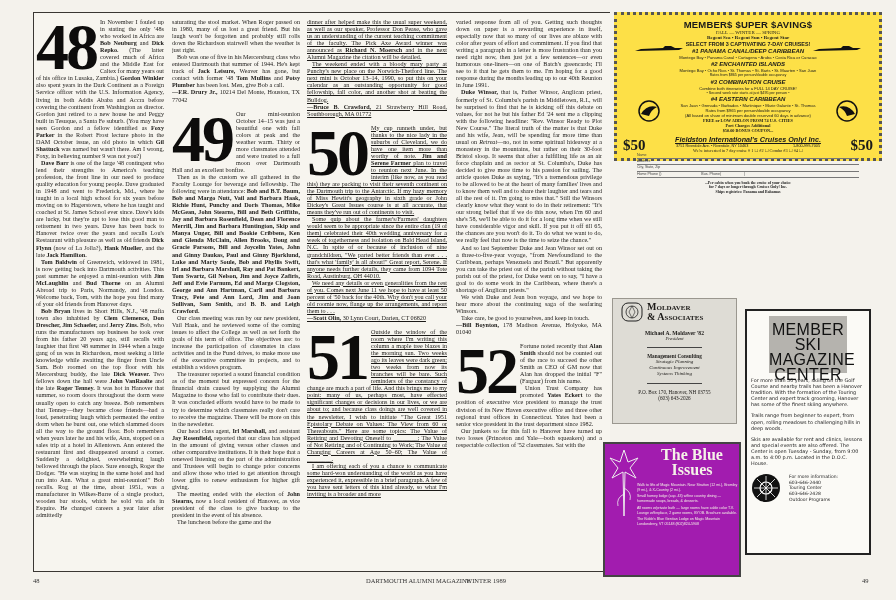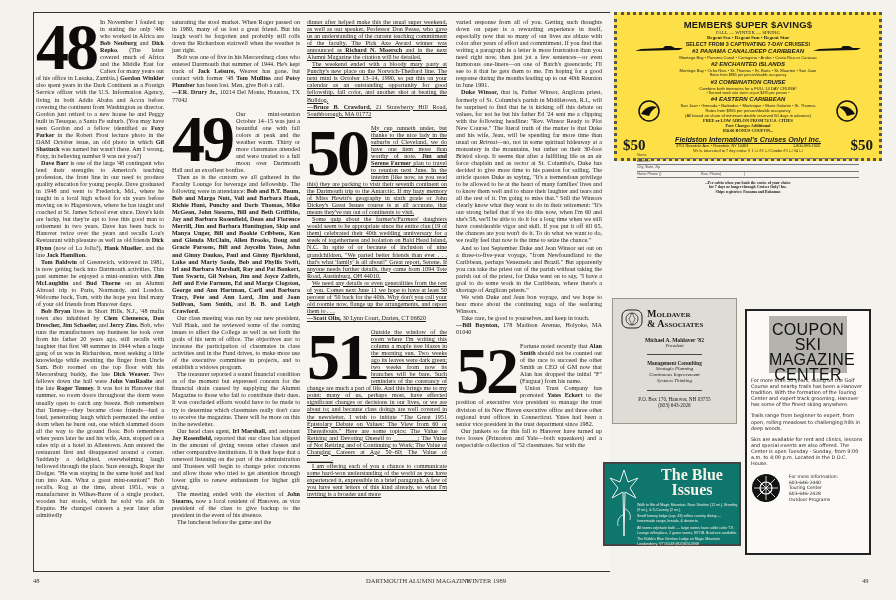--- a/index.html
+++ b/index.html
@@ -51,21 +51,21 @@
   .ad-moldaver .addr { font-size: 5.2px; line-height: 6px; }
 
   .ad-occum { position: absolute; left: 745px; top: 309px; width: 126px; height: 246px; background: #fbfaf6; border: 2px solid #222; font-family: "DejaVu Sans", "Liberation Sans", sans-serif; }
   .occum-title { margin: 5px auto 0; width: 78px; height: 57px; background: #b5b3ae; text-align: center; font-family: "Liberation Sans", "DejaVu Sans", sans-serif; font-size: 12px; line-height: 11.5px; padding-top: 6px; letter-spacing: 0.3px; color: #111; }
   .occum-title .big { font-size: 16px; line-height: 15px; }
   .occum-body { padding: 4px 4px 0; font-size: 4.9px; line-height: 6.1px; color: #222; }
   .occum-body p { margin-bottom: 5px; }
   .occum-foot { display: flex; align-items: center; padding: 2px 4px; }
   .occum-contact { font-size: 4.5px; line-height: 5.4px; margin-left: 8px; color: #222; }
 
-  .ad-gentian { position: absolute; left: 603px; top: 442px; width: 138px; height: 84px; background: #0f766e; color: #f3f0e6; border: 2px solid #444; font-family: "Liberation Serif", serif; margin-top: 20px; }
+  .ad-gentian { position: absolute; left: 603px; top: 442px; width: 138px; height: 135px; background: #a21caf; color: #f3f0e6; border: 2px solid #444; font-family: "Liberation Serif", serif; }
   .gent-title { position: absolute; left: 42px; top: 3px; font-weight: bold; font-size: 16px; line-height: 15px; text-align: center; width: 90px; color: #f5f2e8; }
   .gent-body { position: absolute; left: 32px; top: 39px; width: 102px; font-family: "Liberation Sans", "DejaVu Sans", sans-serif; font-size: 3.6px; line-height: 4.7px; }
   .gent-body p { margin-bottom: 2px; }
   .flower { position: absolute; left: 3px; top: 4px; width: 32px; height: 70px; }
 </style>
 </head>
 <body>
 
 <div class="page-frame"></div>
 
@@ -163,21 +163,21 @@
   <div class="form-line">City, State, Zip</div>
   <div class="form-line"><span>Home Phone (</span><span style="white-space:pre">)                                        Bus. Phone(                       )</span></div>
   <div class="small-serif" style="margin-top:3px">...Per cabin when you book the cruise of your choice</div>
   <div class="small-serif">for 7 days or longer through Cruises Only! Inc.</div>
   <div class="small-serif">Ships registries: Panama and Bahamas</div>
   <span class="dollar" style="left:6px">$50</span>
   <span class="dollar" style="right:6px">$50</span>
 </div>
 
 <div class="ad-moldaver">
-  <div style="display:flex;align-items:flex-start;padding:10px 6px 0 8px">
+  <div style="display:flex;align-items:flex-start;padding:3px 6px 0 8px">
     <svg width="22" height="20" viewBox="0 0 22 20">
         <rect x="1" y="1" width="20" height="18" rx="6" fill="none" stroke="#222" stroke-width="1"></rect>
         <circle cx="11" cy="10" r="6" fill="none" stroke="#222" stroke-width="0.8"></circle>
         <path d="M11 4 L14 10 L11 16 L8 10 Z" fill="none" stroke="#222" stroke-width="0.6"></path>
       </svg>
     <div style="margin-left:4px">
       <div class="mname">Moldaver</div>
       <div class="mname">&amp; Associates</div>
     </div>
   </div>
@@ -188,21 +188,21 @@
   <div class="svc-i">Strategic Planning</div>
   <div class="svc-i">Continuous Improvement</div>
   <div class="svc-i">Systems Thinking</div>
   <div class="hr"></div>
   <div class="addr">P.O. Box 170, Hanover, NH 03755</div>
   <div class="addr">(603) 643-2026</div>
 </div>
 
 <div class="ad-occum">
   <div class="occum-title">
-    <div class="big">COUPON</div>
+    <div class="big">MEMBER</div>
     <div class="big">SKI MAGAZINE</div>
     <div class="big">CENTER</div>
   </div>
   <div class="occum-body">
     <p>For more than 50 years, skiing on the Golf Course and nearby trails has been a Hanover tradition. With the formation of the Touring Center and expert track grooming, Hanover has some of the finest skiing anywhere.</p>
     <p>Trails range from beginner to expert, from open, rolling meadows to challenging hills in deep woods.</p>
     <p>Skis are available for rent and clinics, lessons and special events are also offered. The Center is open Tuesday - Sunday, from 9:00 a.m. to 4:00 p.m. Located in the D.O.C. House.</p>
   </div>
   <div class="occum-foot">
     <svg width="30" height="30" viewBox="0 0 30 30">

